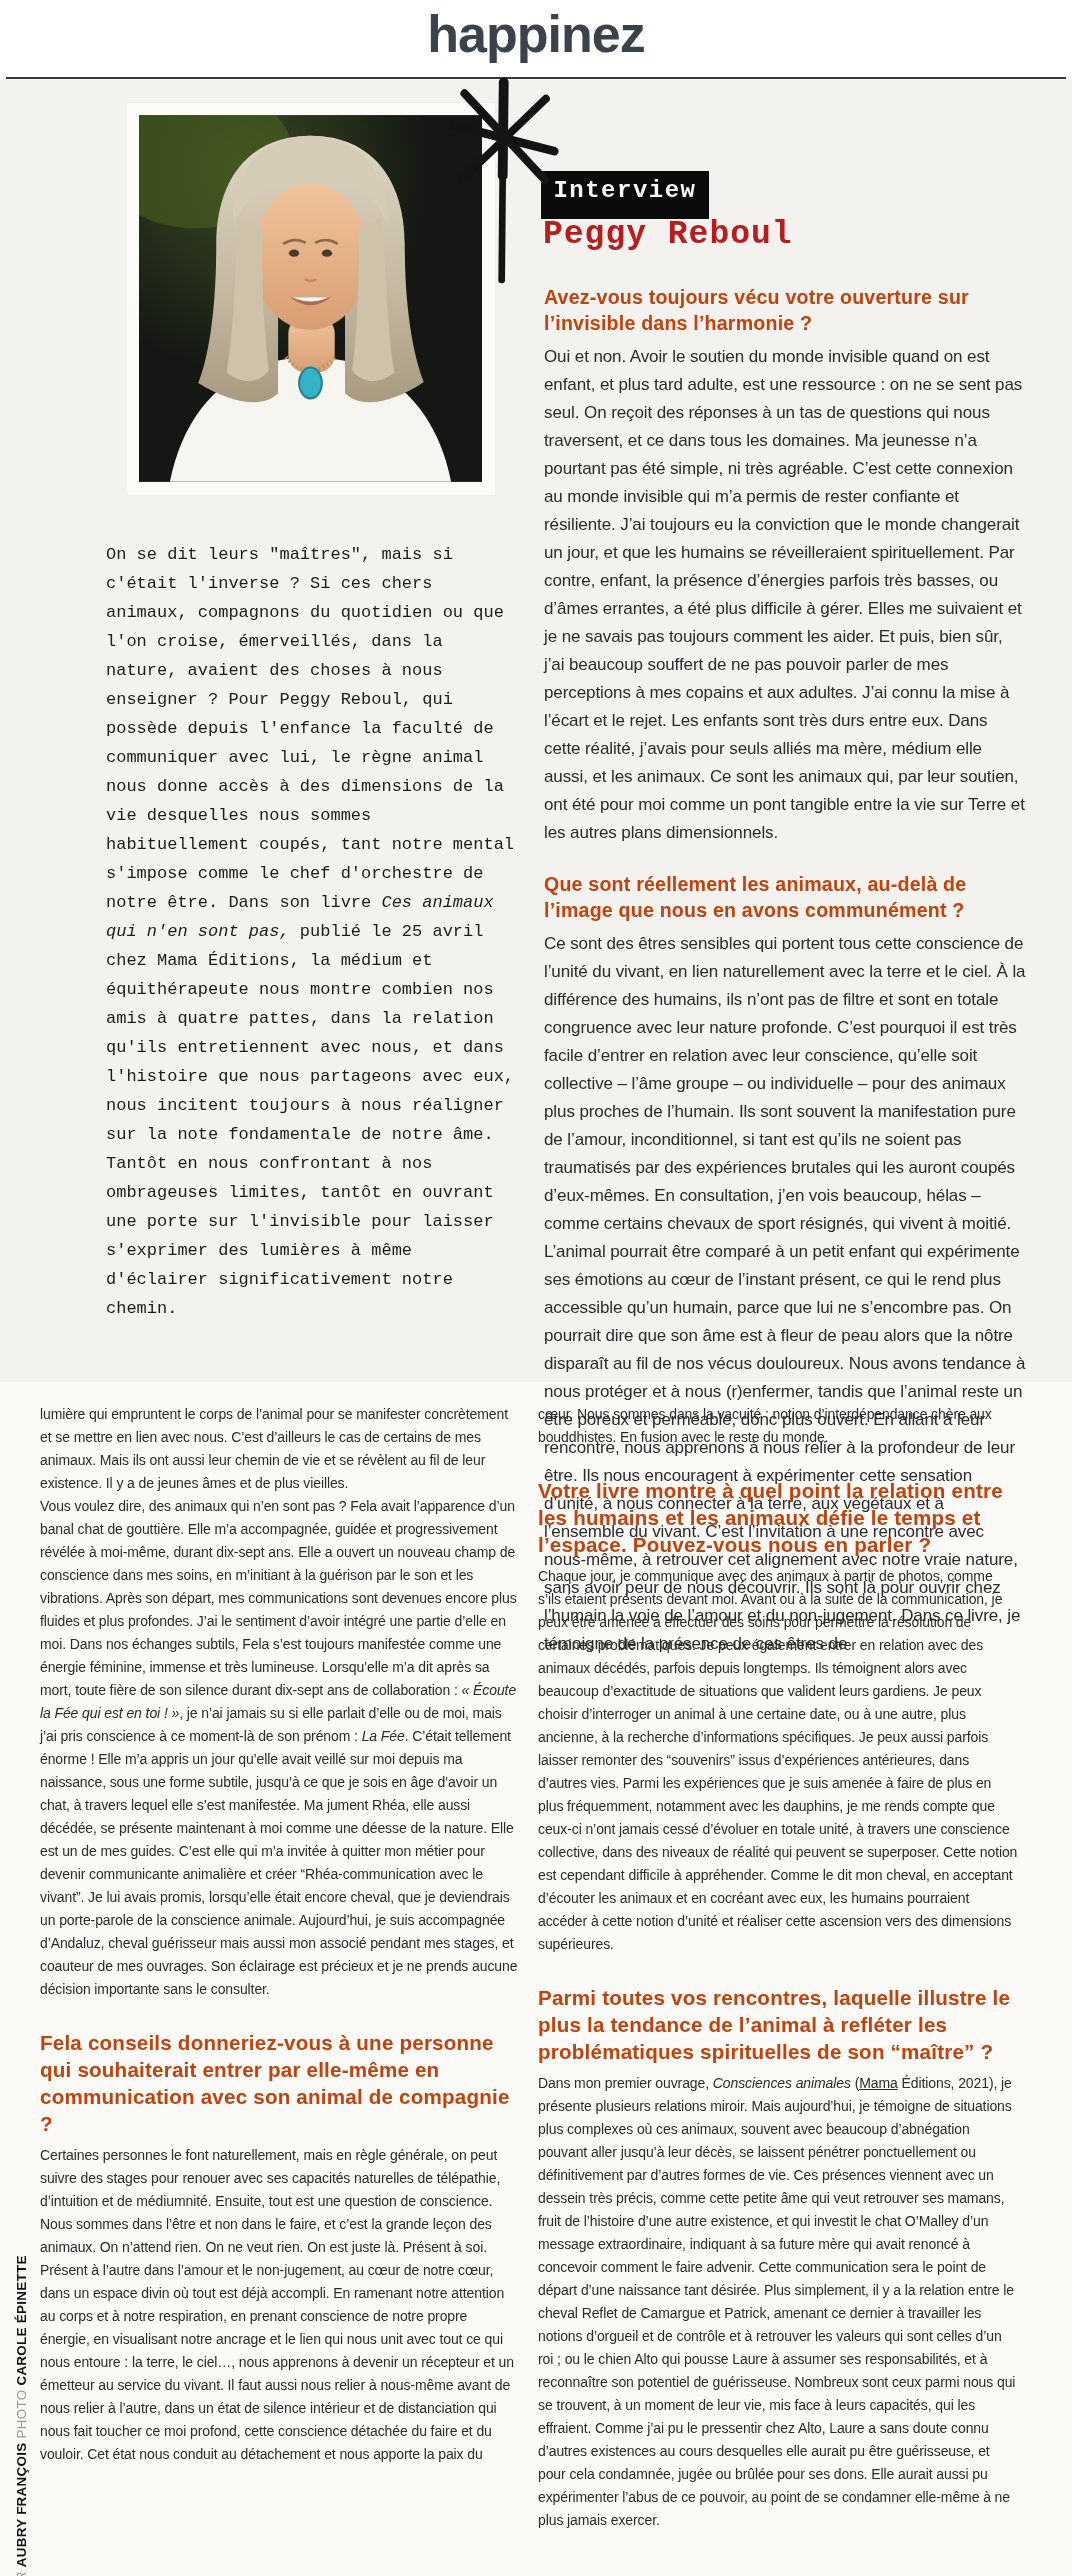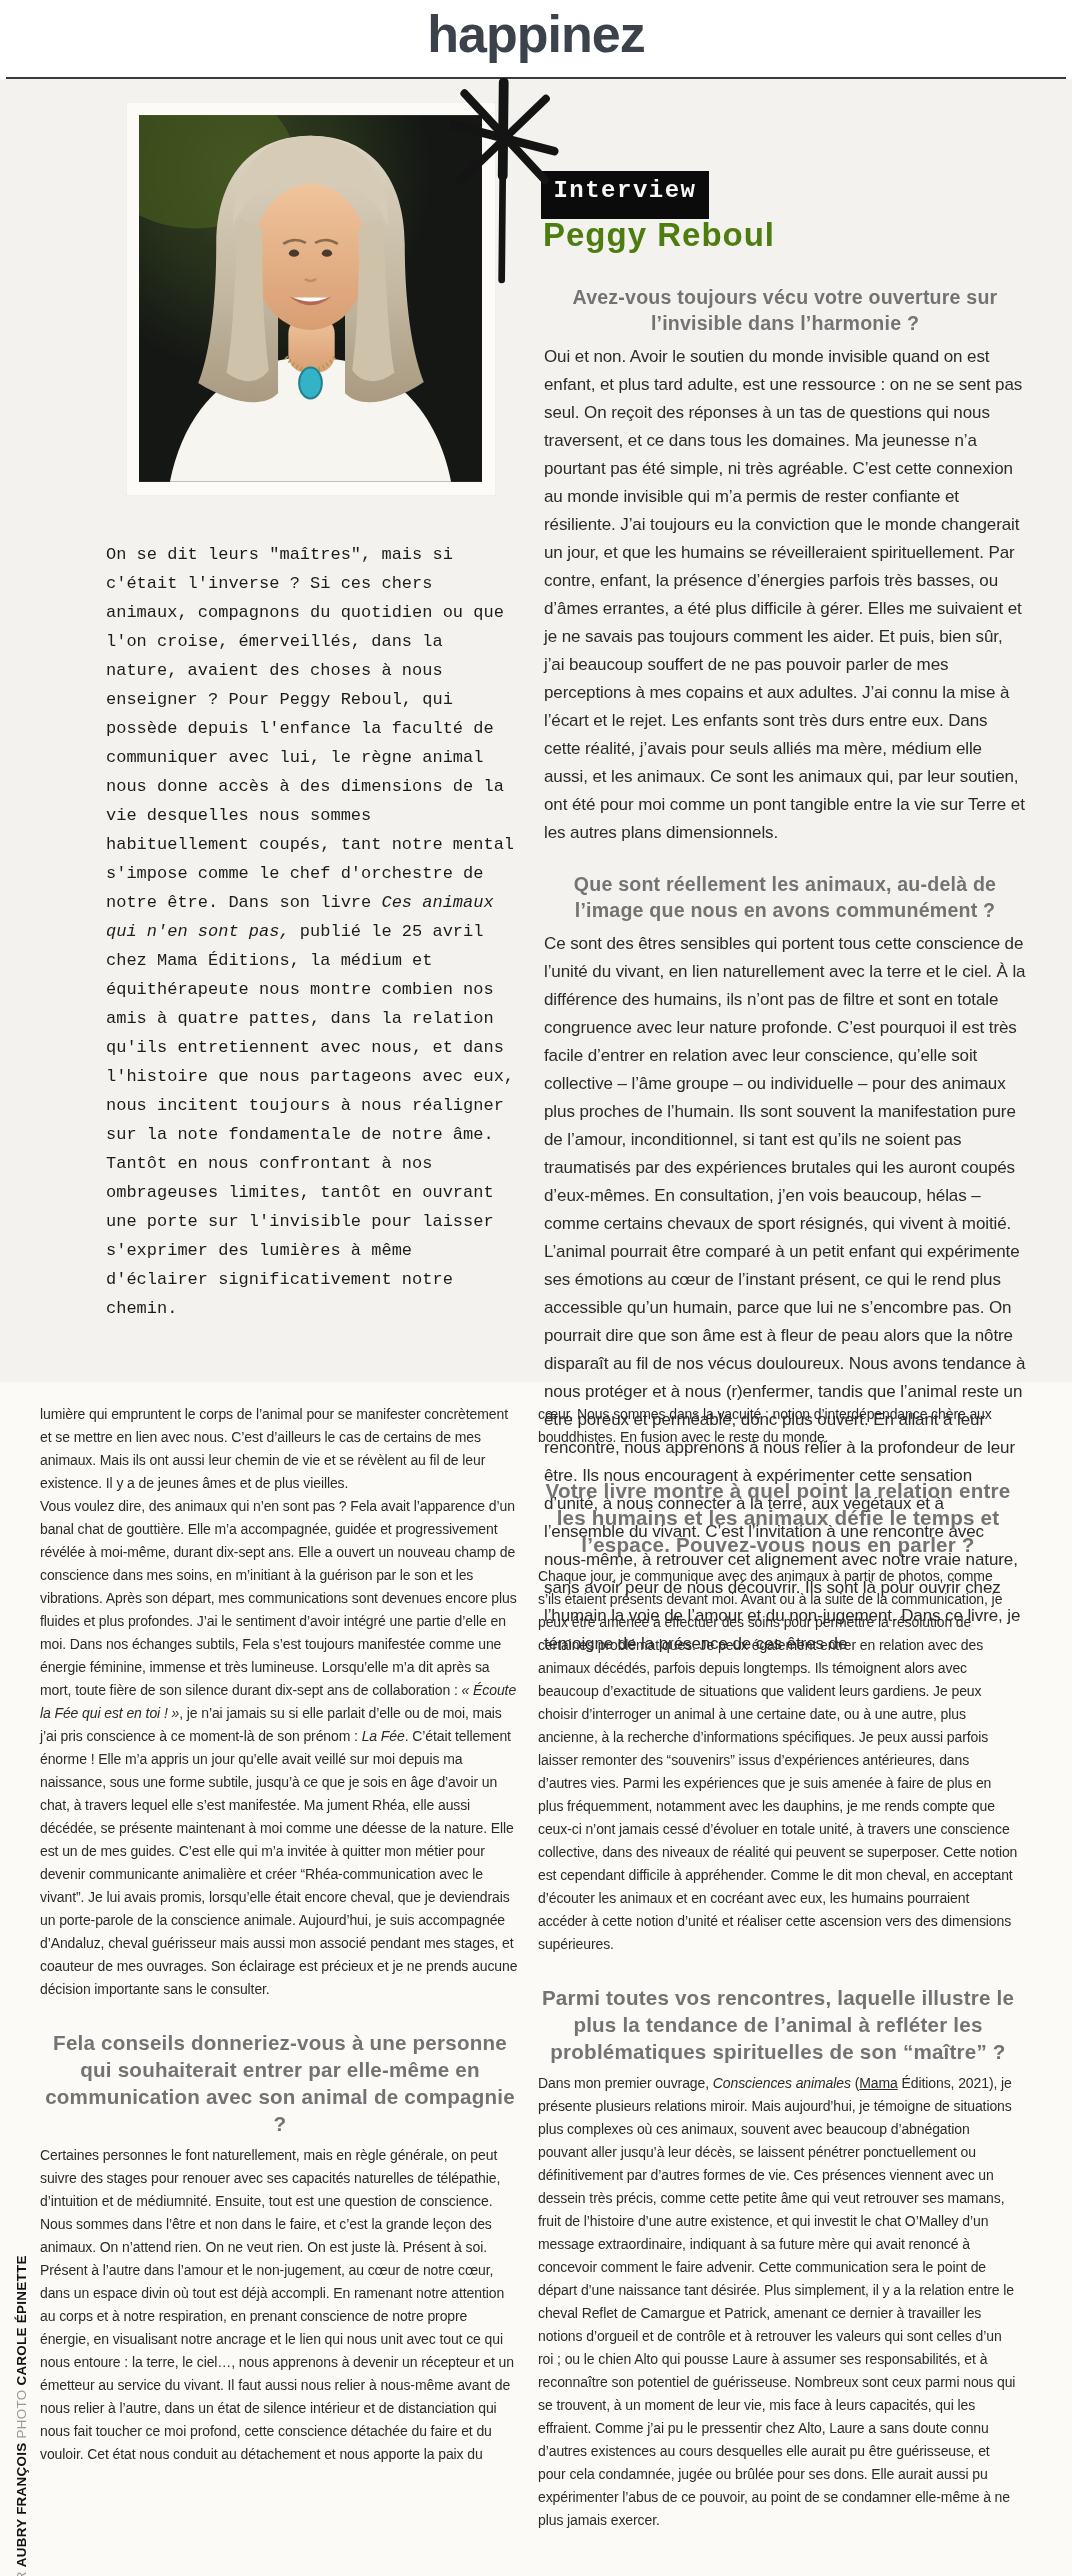--- a/index.html
+++ b/index.html
@@ -33,41 +33,41 @@
   .kicker{
     position:absolute;left:541px;top:171px;
     height:48px;line-height:40px;
     padding:0 12.4px;
     background:#0b0b0b;color:#f7f7f7;
     font-family:"Liberation Mono","DejaVu Sans Mono",monospace;
     font-weight:700;font-size:24px;letter-spacing:1.5px;
   }
   .title{
     position:absolute;left:543px;top:216px;
-    font-family:Liberation Sans, sans-serif;
+    font-family:Liberation Mono, monospace;
     font-weight:700;font-size:33px;letter-spacing:1px;
-    color:#4d7c0f;white-space:nowrap;
+    color:#b91c1c;white-space:nowrap;
   }
 
   .intro{
     position:absolute;left:106px;top:523px;width:418px;
     font-family:"Liberation Mono","DejaVu Sans Mono",monospace;
     font-size:17px;line-height:29px;
     color:#1c1c1c;
   }
 
   .col{position:absolute;}
   .col-ur{left:544px;top:284px;width:482px;}
   .col-ll{left:40px;top:1403px;width:480px;}
   .col-lr{left:538px;top:1403px;width:480px;}
 
   .question{
-    font-weight:700;color:#737373;
+    font-weight:700;color:#c2410c;
     margin:24px 0 7.2px 0;
-    font-size:19.6px;line-height:26px;letter-spacing:0.2px;text-align:center;
+    font-size:19.6px;line-height:26px;letter-spacing:0.2px;
   }
   .col-ur .question:first-child{margin-top:0;}
   .col-ll .question,.col-lr .question{font-size:20.6px;line-height:27px;margin-top:28px;}
   .answer{
     margin:0;
     font-size:17px;line-height:28px;letter-spacing:-0.1px;color:#2b2b2b;
   }
   .col-ll .answer,.col-lr .answer{font-size:14px;line-height:23px;}
   .seg-italic{font-style:italic;}
   .seg-underline{text-decoration:underline;}

